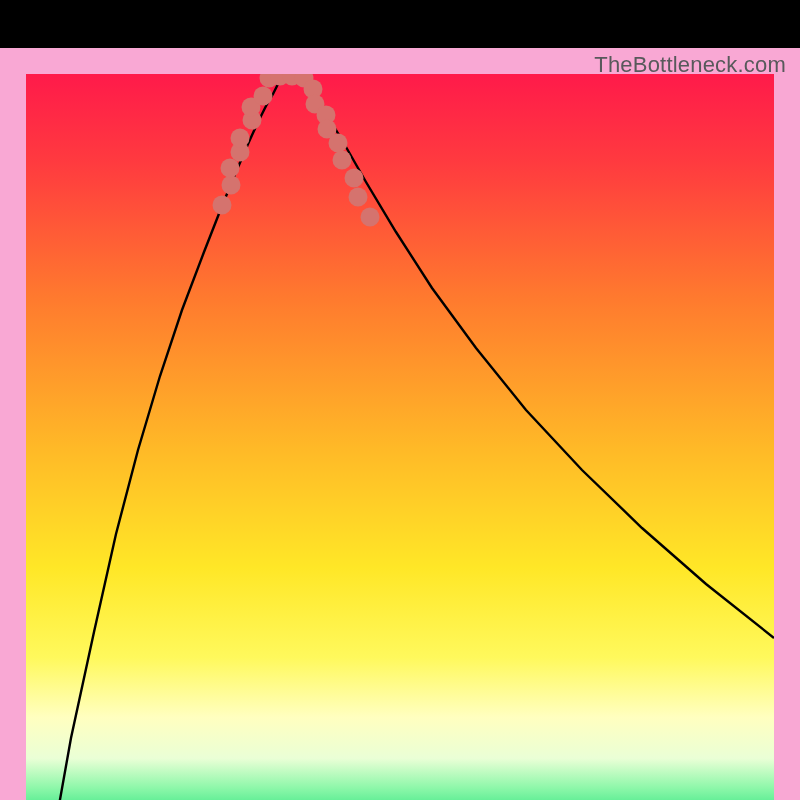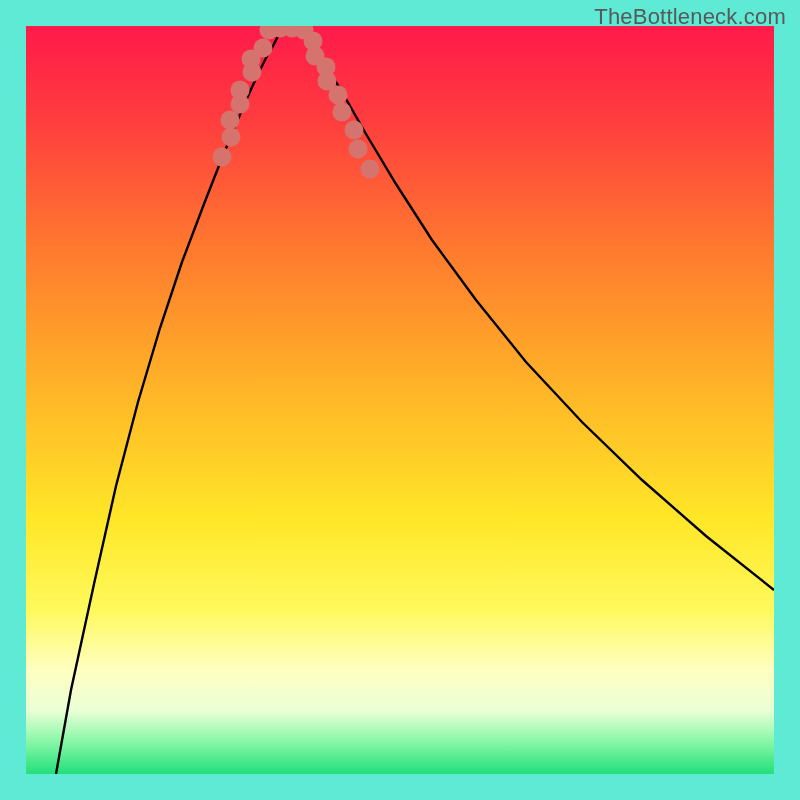--- a/index.html
+++ b/index.html
@@ -7,21 +7,22 @@
     padding: 0;
     width: 800px;
     height: 800px;
     overflow: hidden;
     background: #000;
     font-family: Arial, Helvetica, sans-serif;
   }
   .frame {
     position: absolute;
     inset: 0;
-    background: #5eead4;
+    background: #f9a8d4;
+    margin-top: 48px;
   }
   .plot-area {
     position: absolute;
     left: 26px;
     top: 26px;
     width: 748px;
     height: 748px;
     overflow: hidden;
   }
   

